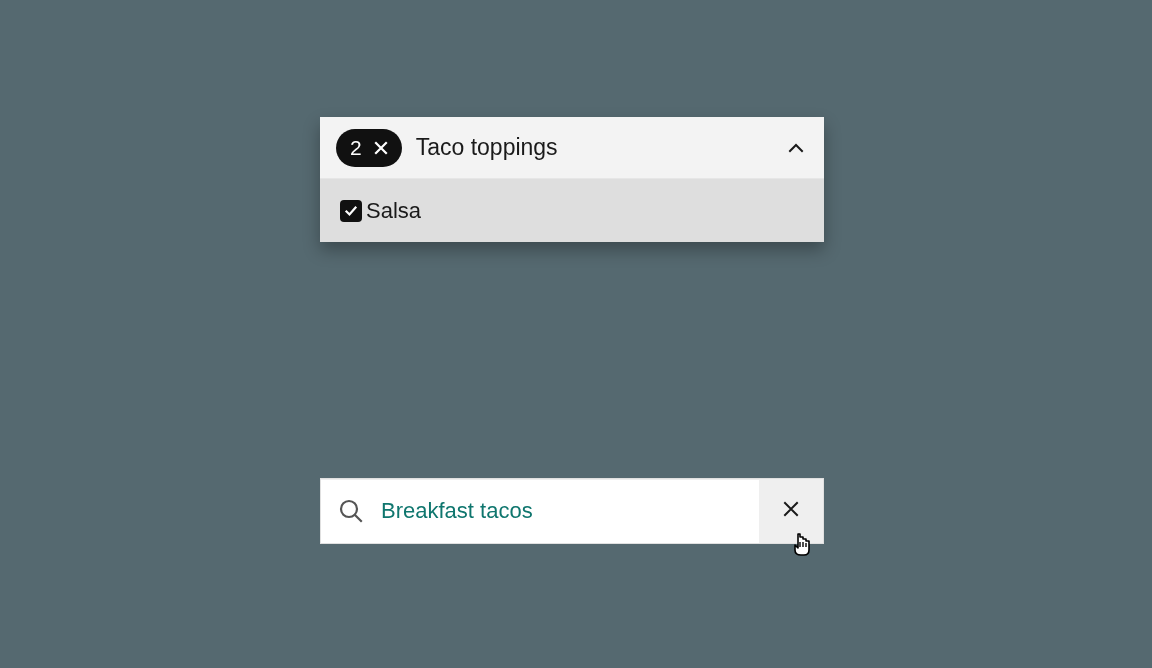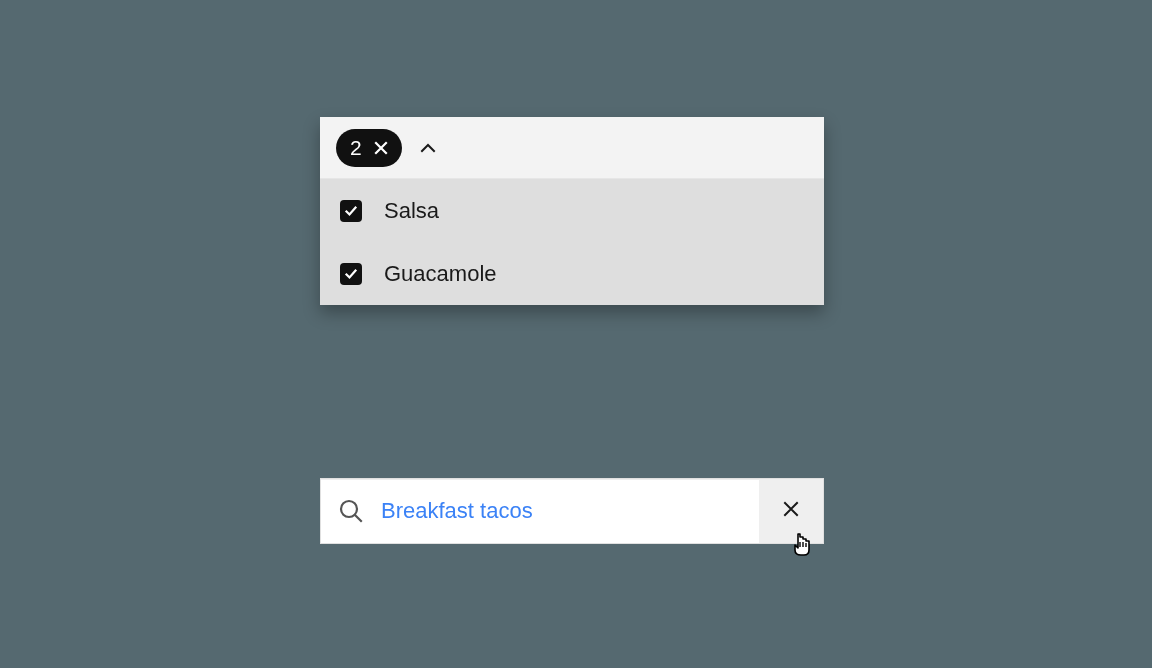--- a/index.html
+++ b/index.html
@@ -67,21 +67,21 @@
       cursor: pointer;
     }
     .ms-list {
       background: #f7f7f7;
     }
     .ms-option {
       display: flex;
       align-items: center;
       height: 63px;
       padding: 0 20px;
-      gap: 22px;
+      gap: 4px;
       font-size: 22px;
       color: #1a1a1a;
       cursor: pointer;
     }
     .ms-option.selected {
       background: #dedede;
     }
     .ms-checkbox {
       width: 22px;
       height: 22px;
@@ -113,21 +113,21 @@
     }
     .search-icon {
       width: 60px;
       display: flex;
       align-items: center;
       justify-content: center;
     }
     .search-text {
       flex: 1;
       font-size: 22px;
-      color: #3b82f6;
+      color: #0f766e;
     }
     .search-clear {
       width: 64px;
       height: 64px;
       background: #efefef;
       display: flex;
       align-items: center;
       justify-content: center;
       cursor: pointer;
     }
@@ -144,42 +144,35 @@
 <div class="multiselect">
   <div class="ms-header">
     <div class="ms-badge">
       <span>2</span>
       <span class="ms-badge-close">
         <svg width="16" height="16" viewBox="0 0 16 16" fill="none">
           <path d="M3 3 L13 13 M13 3 L3 13" stroke="#ffffff" stroke-width="2.2" stroke-linecap="square"></path>
         </svg>
       </span>
     </div>
+    <div class="ms-label">Taco toppings</div>
     <div class="ms-chevron">
       <svg width="20" height="20" viewBox="0 0 20 20" fill="none">
         <path d="M4 13 L10 7 L16 13" stroke="#1a1a1a" stroke-width="2" stroke-linecap="square" fill="none"></path>
       </svg>
     </div>
   </div>
   <div class="ms-list">
     <div class="ms-option selected">
       <div class="ms-checkbox checked">
         <svg width="14" height="14" viewBox="0 0 14 14" fill="none">
           <path d="M2.5 7.5 L5.5 10.5 L11.5 3.5" stroke="#ffffff" stroke-width="2.2" stroke-linecap="square" fill="none"></path>
         </svg>
       </div>
       <span>Salsa</span>
-    </div>
-    <div class="ms-option selected">
-      <div class="ms-checkbox checked">
-        <svg width="14" height="14" viewBox="0 0 14 14" fill="none">
-          <path d="M2.5 7.5 L5.5 10.5 L11.5 3.5" stroke="#ffffff" stroke-width="2.2" stroke-linecap="square" fill="none"></path>
-        </svg>
-      </div>
-      <span>Guacamole</span>
     </div>
   </div>
 </div>
 
 <div class="search">
   <div class="search-icon">
     <svg width="26" height="26" viewBox="0 0 26 26" fill="none">
       <circle cx="11" cy="11" r="8" stroke="#555555" stroke-width="2.2" fill="none"></circle>
       <line x1="17" y1="17" x2="23" y2="23" stroke="#555555" stroke-width="2.2" stroke-linecap="square"></line>
     </svg>

